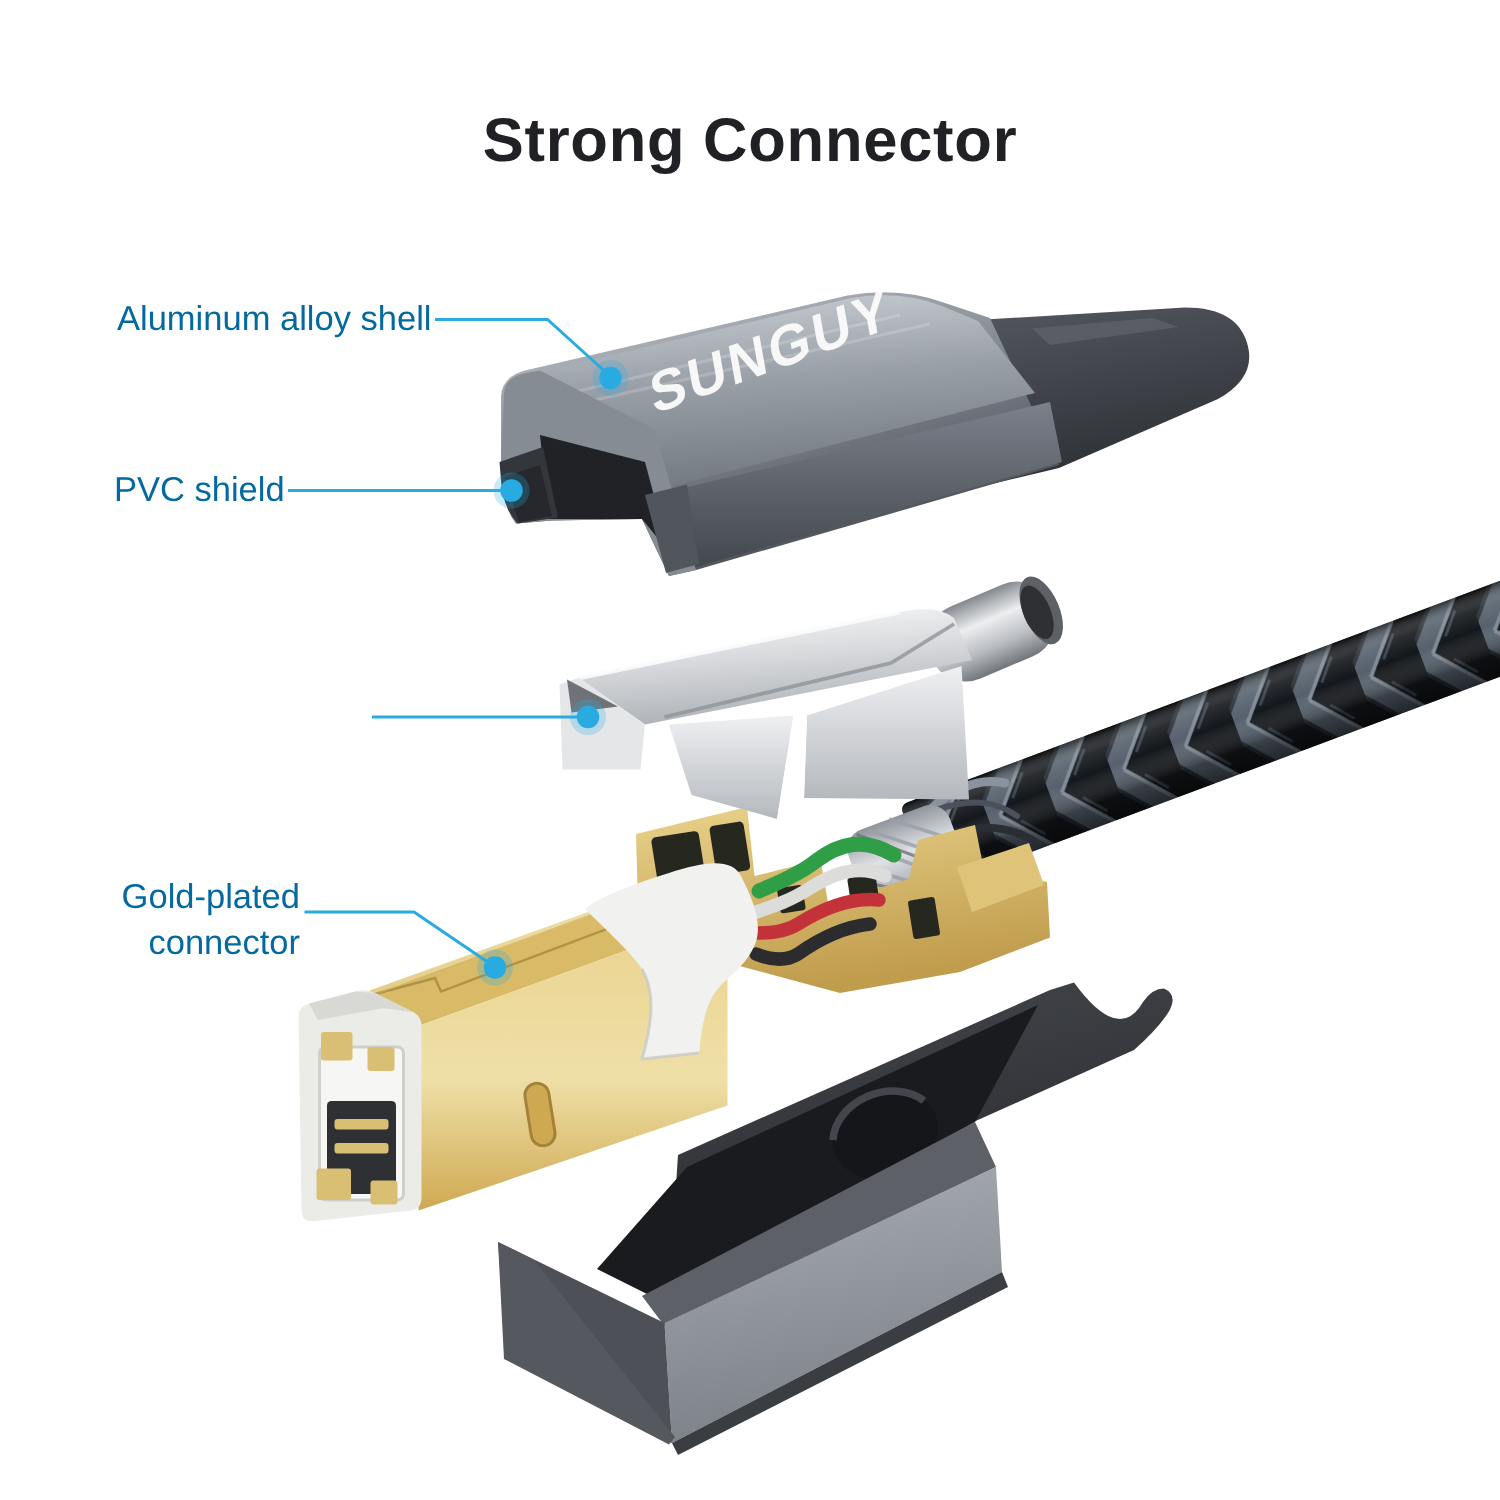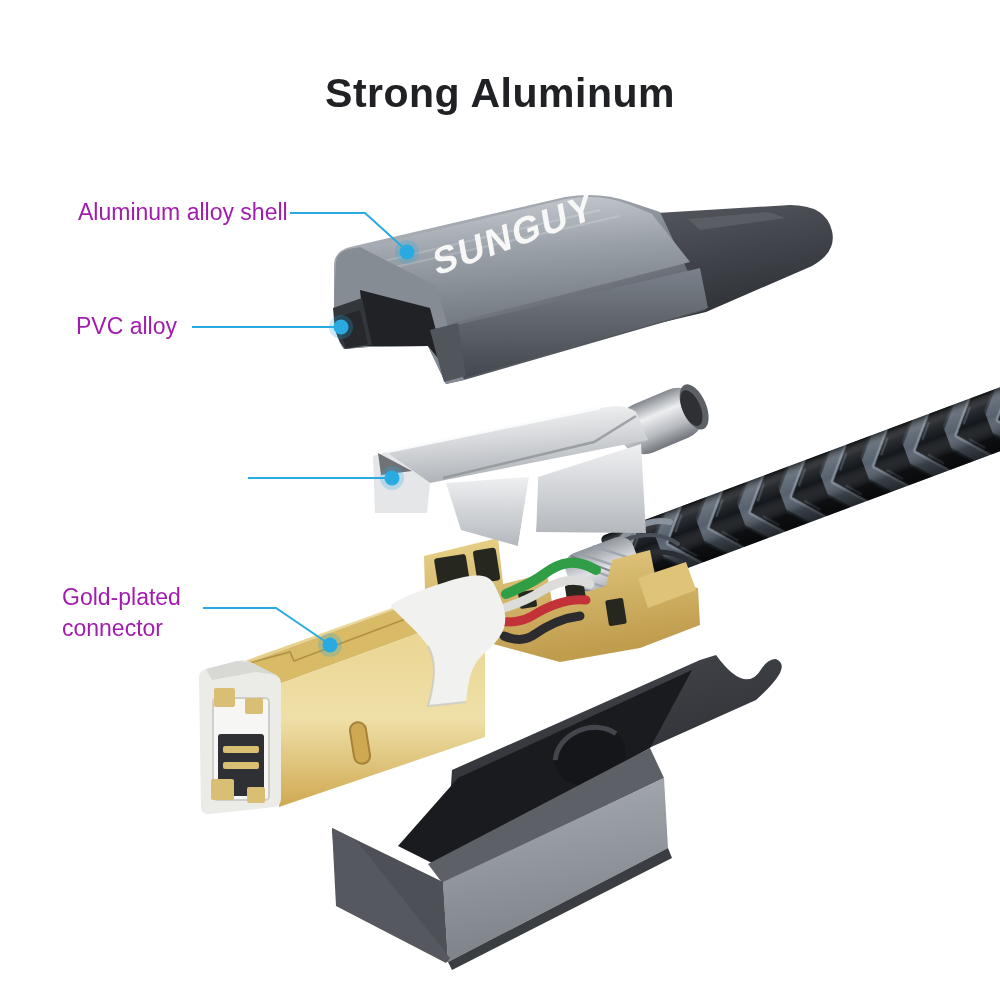--- a/index.html
+++ b/index.html
@@ -1,22 +1,22 @@
 <!DOCTYPE html>
 <html><head>
 <meta charset="utf-8">
 <style>
   html,body{margin:0;padding:0;background:#fff;}
   .stage{position:relative;width:1000px;height:1000px;background:#ffffff;overflow:hidden;
          font-family:"Liberation Sans",sans-serif;}
   .artwork{position:absolute;left:0;top:0;}
   .title{position:absolute;top:70px;left:0;width:1000px;text-align:center;
          font-size:41px;font-weight:bold;color:#202124;letter-spacing:0.5px;}
-  .label{position:absolute;font-size:23px;color:#a21caf;white-space:nowrap;}
-  .label.two-line{white-space:normal;text-align:left;line-height:31px;}
+  .label{position:absolute;font-size:23px;color:#0369a1;white-space:nowrap;}
+  .label.two-line{white-space:normal;text-align:right;line-height:31px;}
   .l1{left:78px;top:199px;}
   .l2{left:76px;top:313px;}
   .l3{left:76px;top:464px;}
   .l4{left:62px;top:582px;width:138px;}
 </style>
 </head>
 <body>
 
 <div class="stage">
 
@@ -230,22 +230,22 @@
     <circle cx="407" cy="252" r="7.5"></circle>
     <circle cx="341" cy="327" r="12" opacity="0.25"></circle>
     <circle cx="341" cy="327" r="7.5"></circle>
     <circle cx="392" cy="478" r="12" opacity="0.25"></circle>
     <circle cx="392" cy="478" r="7.5"></circle>
     <circle cx="330" cy="645" r="12" opacity="0.25"></circle>
     <circle cx="330" cy="645" r="7.5"></circle>
   </g>
 </svg>
 
-<div class="title">Strong Aluminum</div>
+<div class="title">Strong Connector</div>
 
 <div class="label l1">Aluminum alloy shell</div>
-<div class="label l2">PVC alloy</div>
+<div class="label l2">PVC shield</div>
 <div class="label l4 two-line">
   <span>Gold-plated</span><br>
   <span>connector</span>
 </div>
 
 </div>
 
 </body></html>

